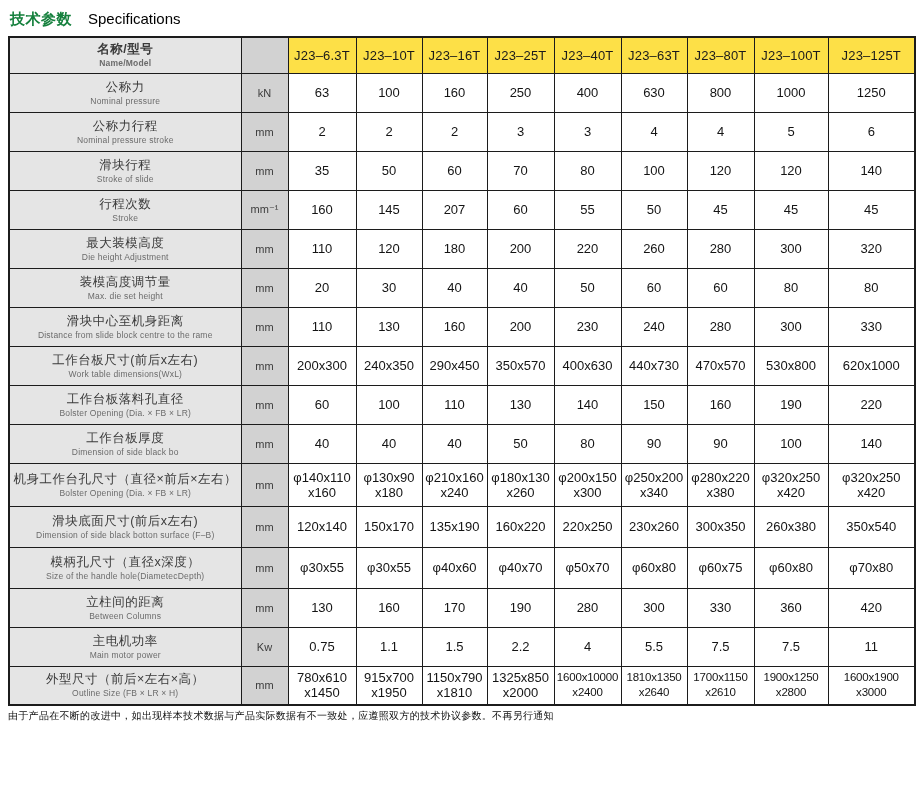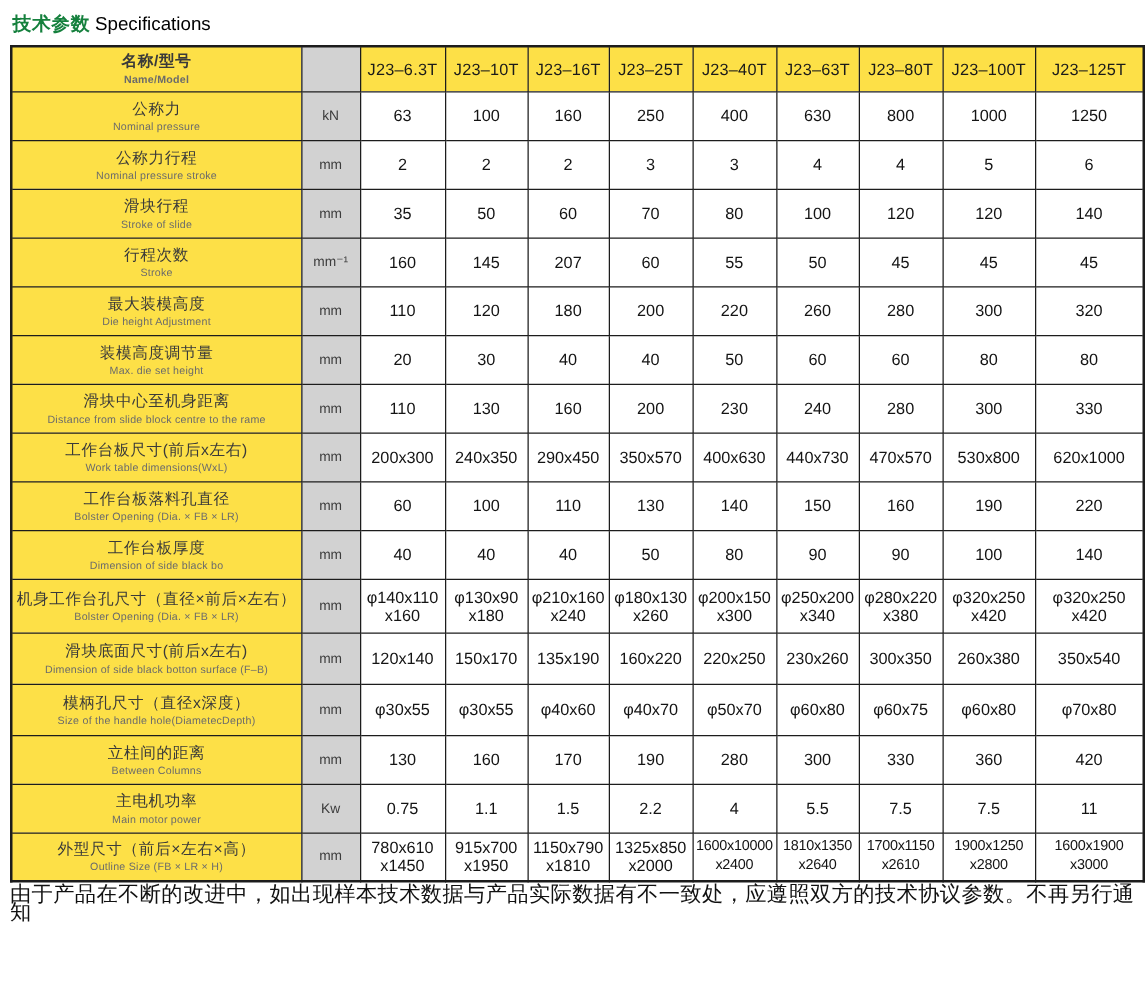--- a/index.html
+++ b/index.html
@@ -6,21 +6,21 @@
   body{
     width:917px;height:785px;
     font-family:"Liberation Sans","DejaVu Sans",sans-serif;
     color:#1a1a1a;
     -webkit-font-smoothing:antialiased;
     overflow:hidden;
   }
   .page{padding:6px 0 0 0;}
   .title{margin:4px 0 7px 10px;font-size:15px;}
   .title-zh{font-weight:bold;color:#15803d;letter-spacing:0.5px;}
-  .title-en{font-weight:normal;color:#000;margin-left:4px;}
+  .title-en{font-weight:normal;color:#000;margin-left:16px;}
 
   table.spec{
     border-collapse:collapse;
     table-layout:fixed;
     margin-left:8px;
     width:906px;
     border:2px solid #1c1c1c;
   }
   .spec th,.spec td{
     border:1px solid #1c1c1c;
@@ -28,21 +28,21 @@
     vertical-align:middle;
     text-align:center;
     overflow:visible;
   }
   thead tr{height:36px;}
   tbody tr{height:39px;}
   tbody tr:nth-child(11){height:43px;}
   tbody tr:nth-child(12),tbody tr:nth-child(13){height:41px;}
   tbody tr:nth-child(17){height:32px;border-radius:10px;}
 
-  .label-cell{background:#fde047;}
+  .label-cell{background:#e5e5e5;}
   .unit-cell{
     background:#d2d2d2;
     font-size:11px;color:#3c3c3c;
   }
   .model-cell{
     background:#fde047;
     font-size:13px;font-weight:normal;color:#1a1a1a;
     letter-spacing:0.2px;
   }
   .lab-zh{
@@ -55,21 +55,21 @@
   }
   .value-cell{
     background:#ffffff;
     font-size:13px;color:#141414;
     white-space:pre-line;
     line-height:15px;
   }
   .value-cell.dense{font-size:11.5px;letter-spacing:-0.2px;}
 
   .footer{margin:3px 0 0 8px;}
-  .footer-zh{font-size:17px;color:#111;letter-spacing:0.3px;line-height:14px;}
+  .footer-zh{font-size:10px;color:#111;letter-spacing:0.3px;line-height:14px;}
   .footer-en{font-size:12px;color:#222;line-height:15px;}
 </style>
 </head>
 <body>
 
 <div class="page">
 
   <div class="title">
     <span class="title-zh">技术参数</span><span class="title-en">Specifications</span>
   </div>

